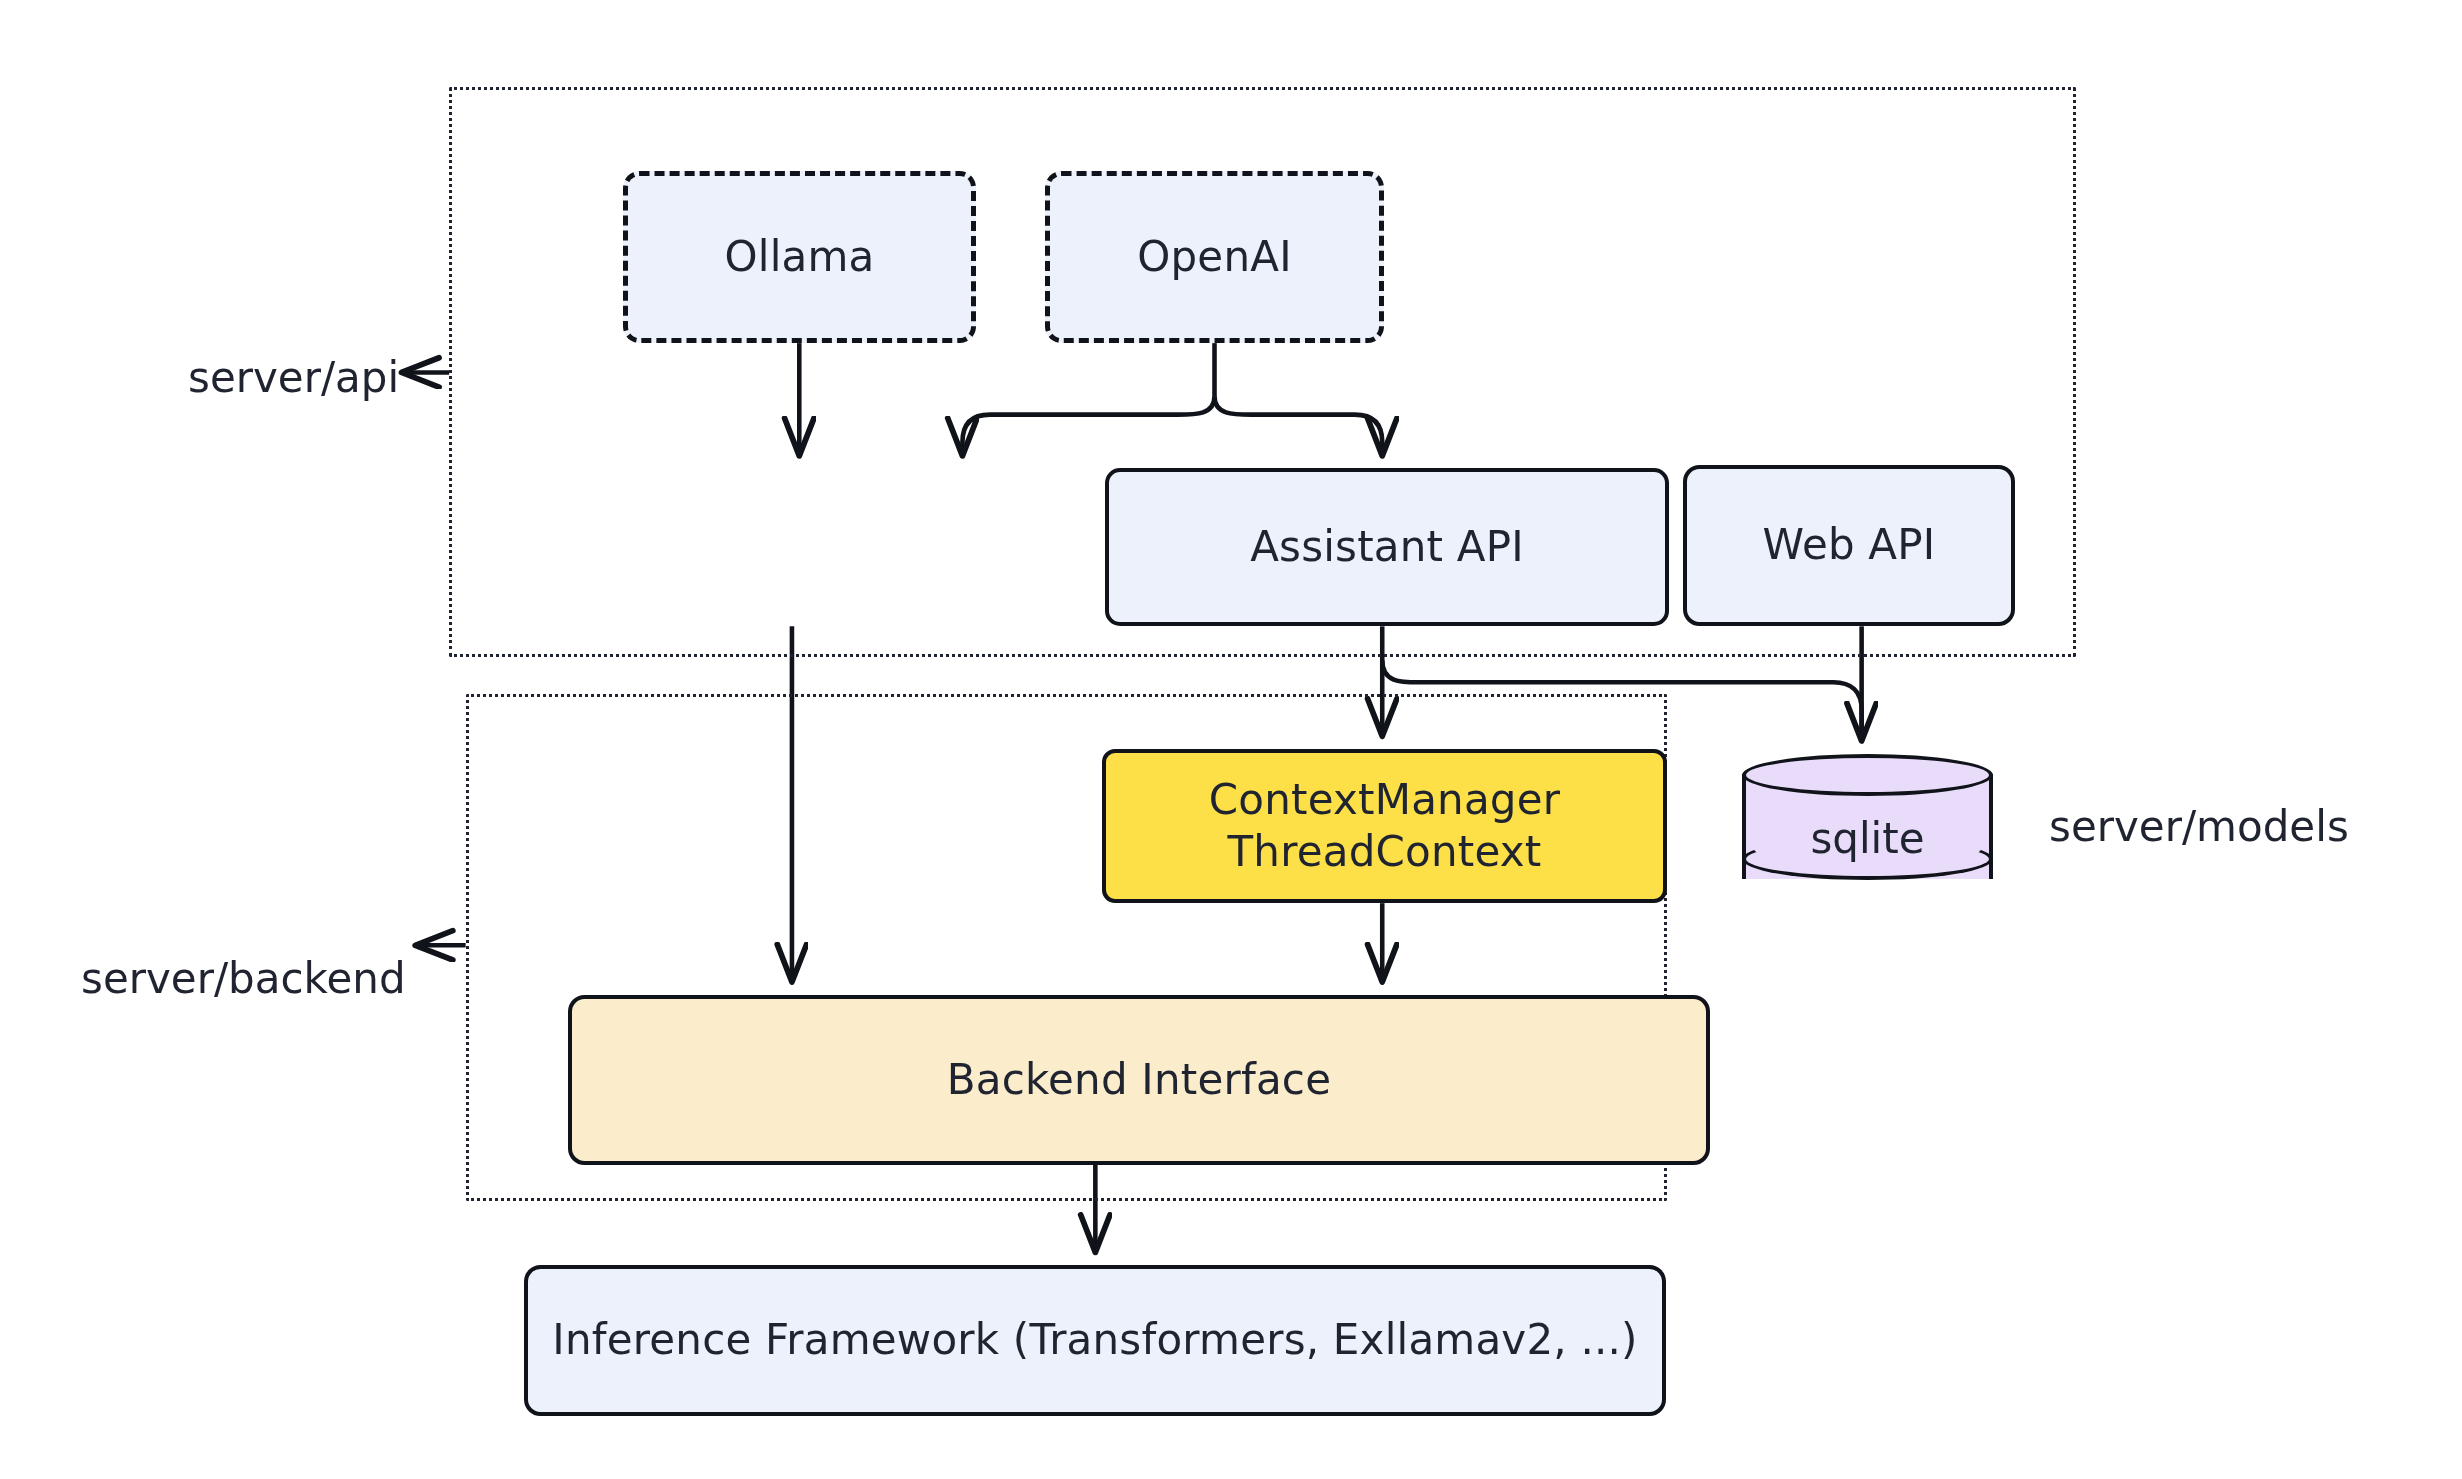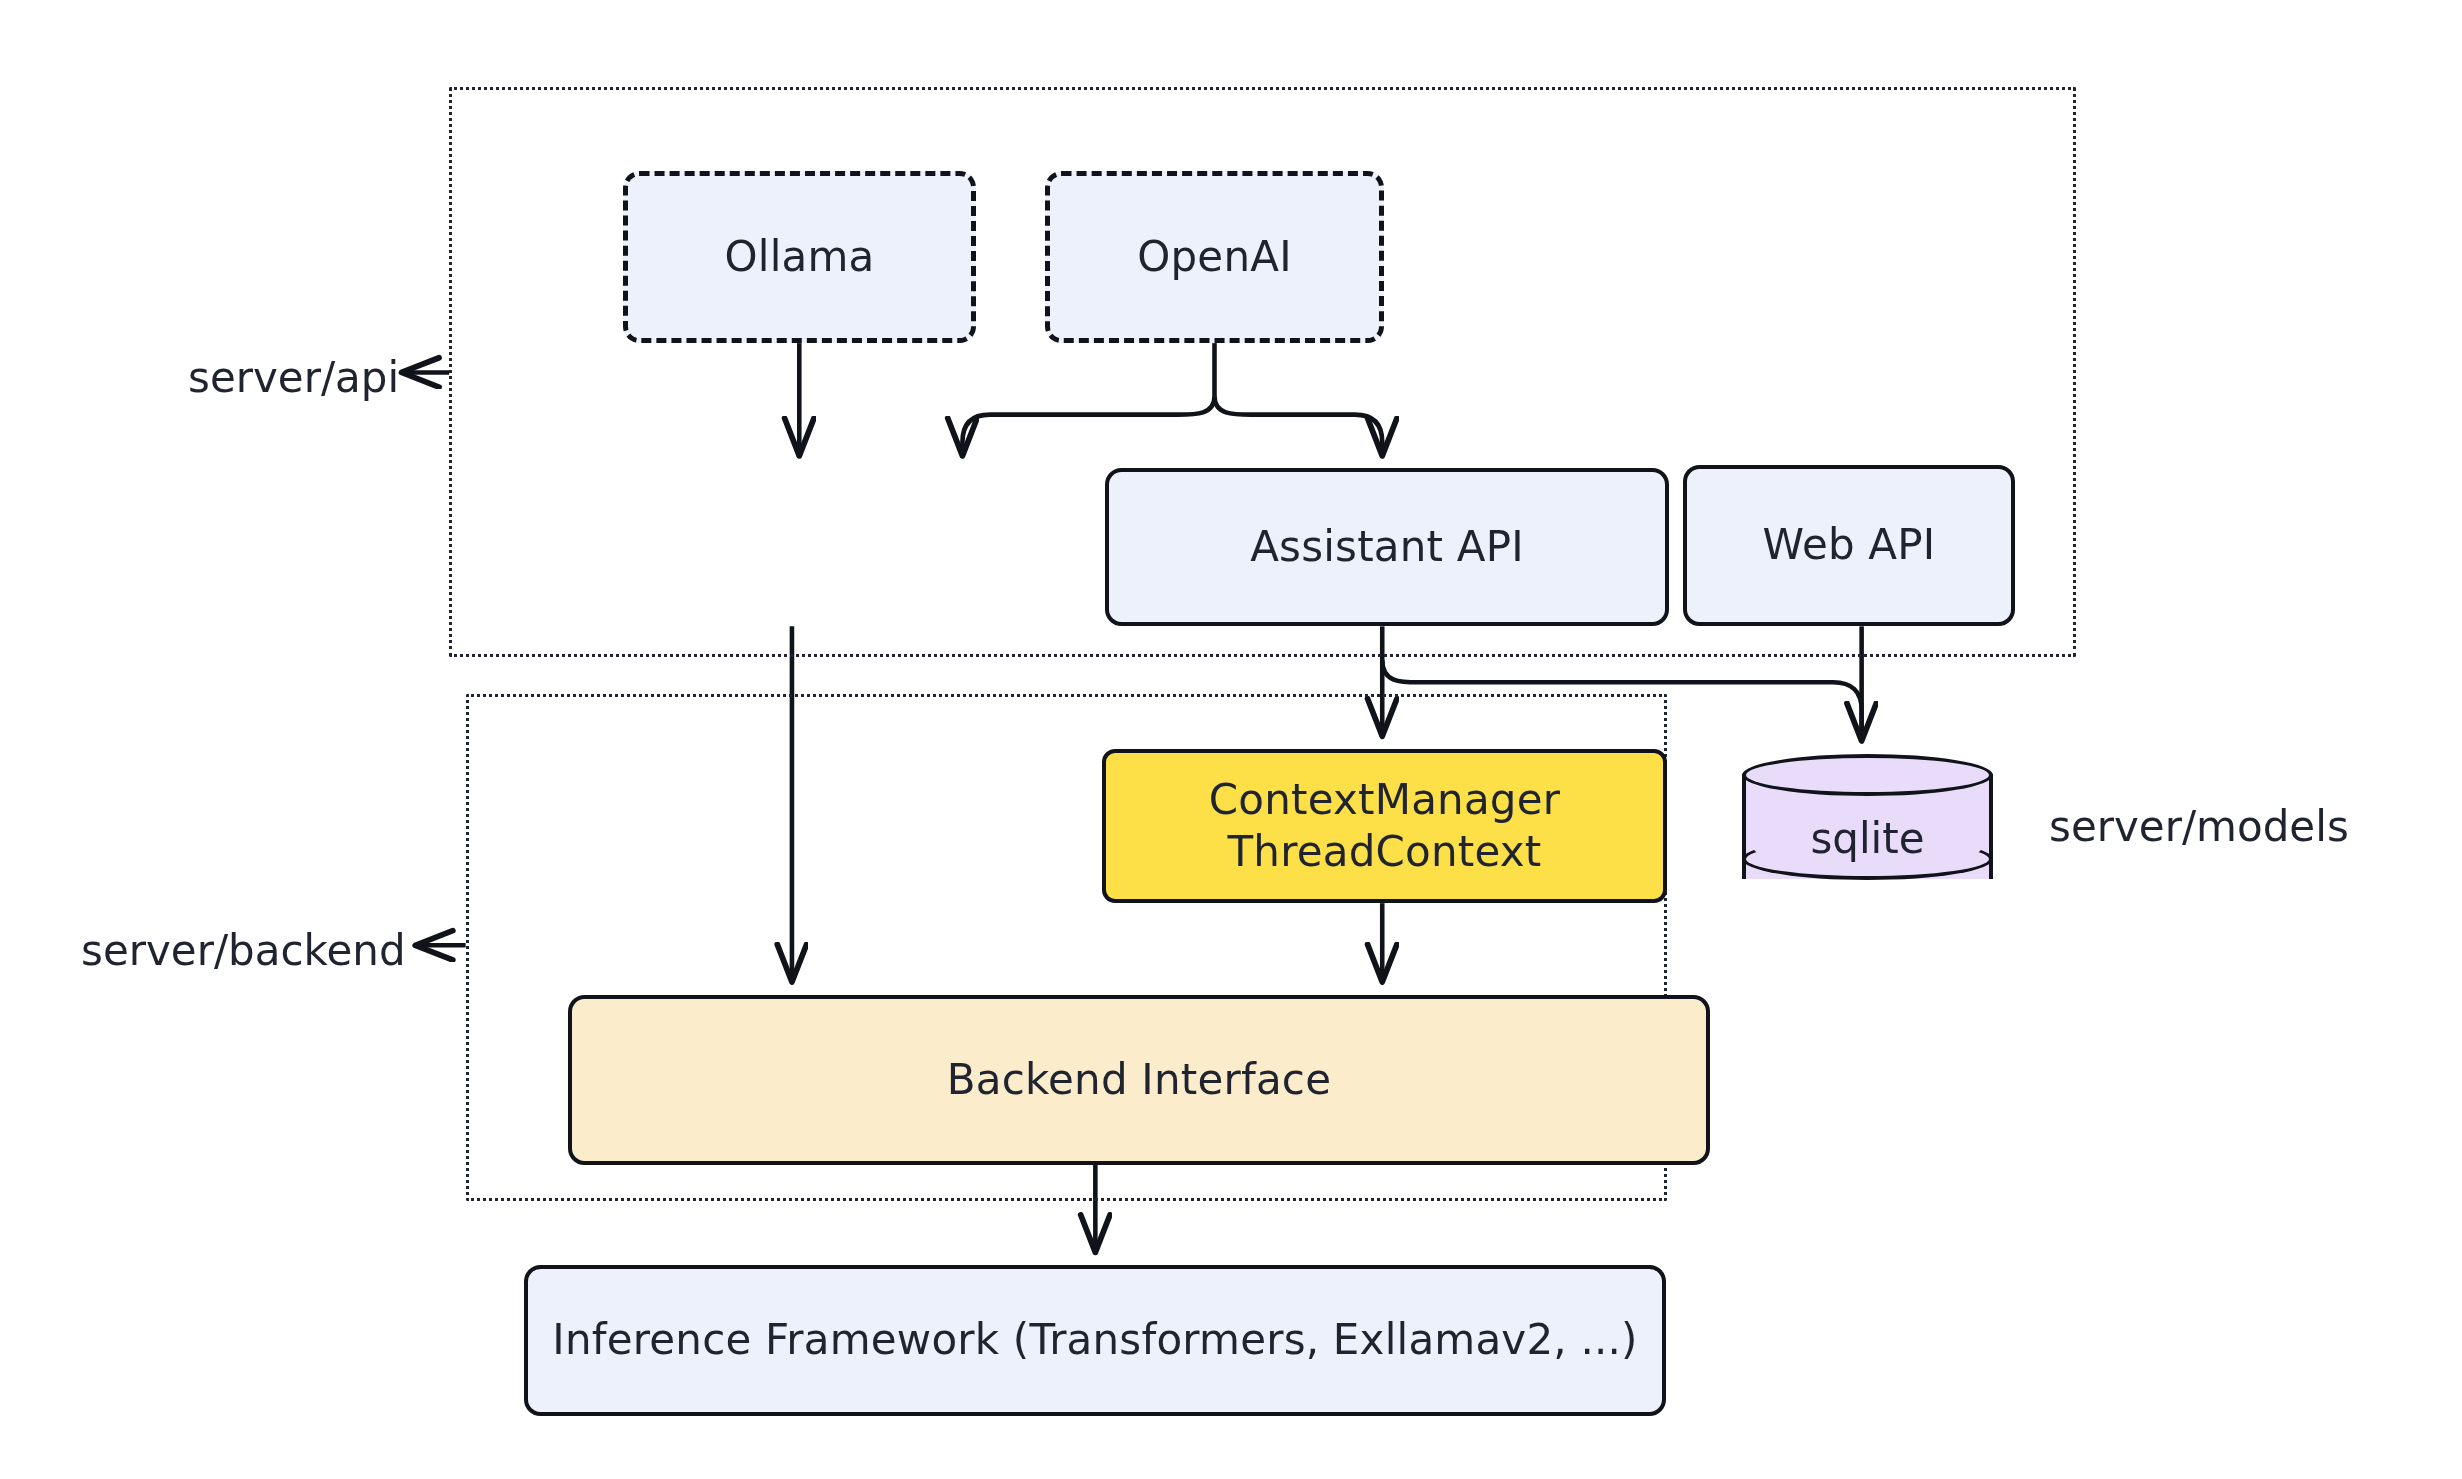--- a/index.html
+++ b/index.html
@@ -47,21 +47,21 @@
   }
   .node.dashed { border-style: dashed; border-width: 5.5px; }
 
   .fill-blue   { background: #edf1fb; }
   .fill-green  { background: #fde047; }
   .fill-yellow { background: #fbedcb; margin-left: 44px; }
 
   #node-ollama        { left: 623px;  top: 171px;  width: 353px; height: 172px; }
   #node-openai        { left: 1045px; top: 171px;  width: 339px; height: 172px; }
   #node-chat-api      { left: 523px;  top: 468px;  width: 545px; height: 158px; }
-  #node-assistant-api { left: 1105px; top: 468px;  width: 564px; height: 158px; }
+  #node-assistant-api { left: 1105px; top: 468px;  width: 564px; height: 158px; border-radius: 15px; }
   #node-web-api       { left: 1683px; top: 465px;  width: 332px; height: 161px; }
   #node-context       { left: 1102px; top: 749px;  width: 565px; height: 154px;
                         flex-direction: column; border-radius: 13px; }
   #node-backend       { left: 524px;  top: 995px; width: 1142px; height: 170px; }
   #node-inference     { left: 524px;  top: 1265px; width: 1142px; height: 151px; }
 
   .node-line { display: block; }
 
   
   #node-sqlite {
@@ -117,21 +117,21 @@
   }
 
   
   .side-label {
     position: absolute;
     color: #1f2430;
     font-size: 42px;
     white-space: nowrap;
   }
   #label-server-api      { left: 188px; top: 353px;  }
-  #label-server-backend  { left: 81px;  top: 926px; }
+  #label-server-backend  { left: 81px;  top: 954px; }
   #label-server-models   { left: 2049px; top: 802px; }
 
   
   #connectors {
     position: absolute;
     left: 0; top: 0;
     width: 2462px;
     height: 1480px;
     pointer-events: none;
   }

